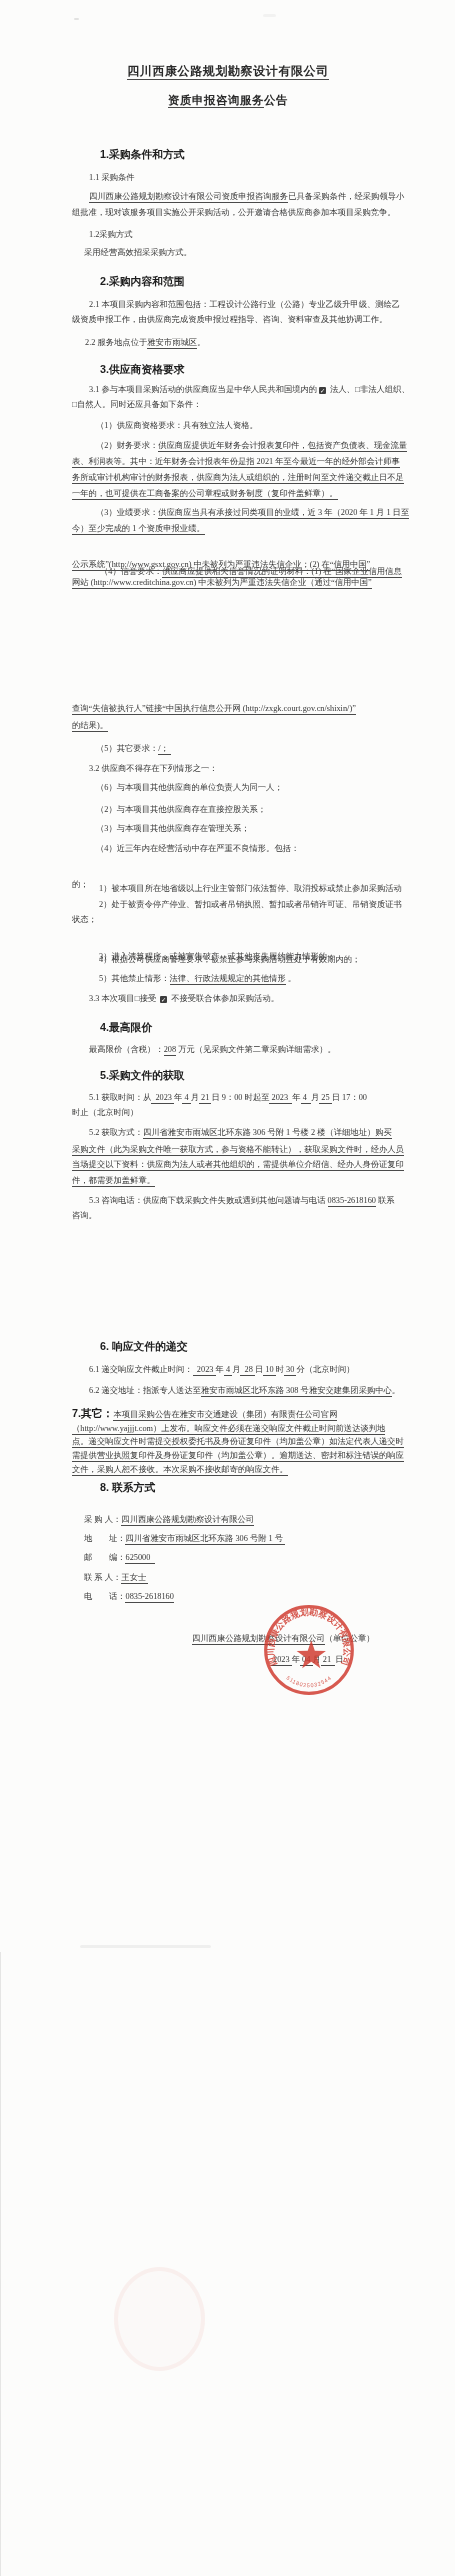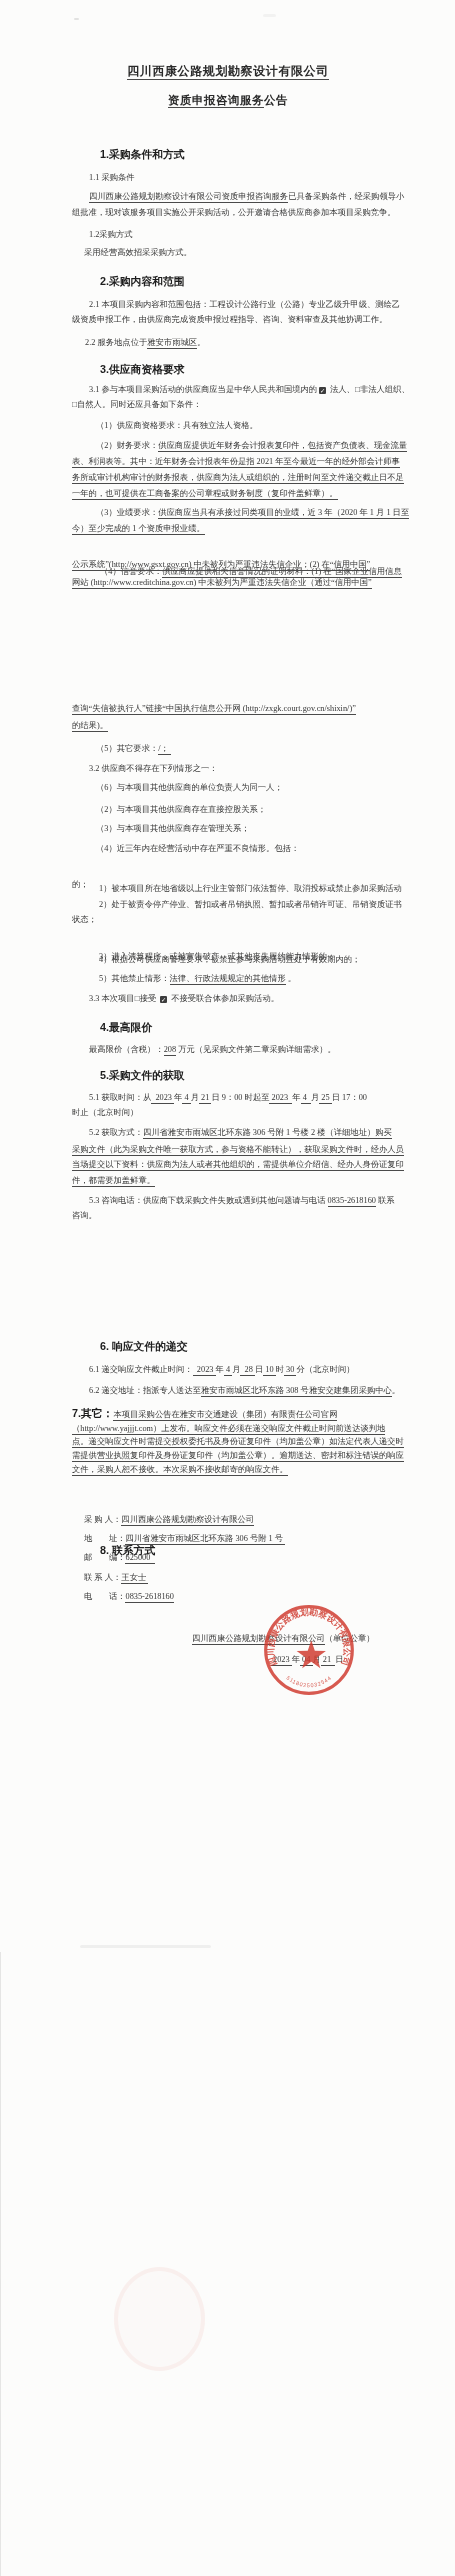--- a/index.html
+++ b/index.html
@@ -82,21 +82,21 @@
       <div class="line" style="left: 89px; top: 1196px;"><span>5.3 咨询电话：供应商下载采购文件失败或遇到其他问题请与电话 </span><span class="u">0835-2618160</span><span> 联系</span></div>
       <div class="line" style="left: 72px; top: 1211px;"><span>咨询。</span></div>
       <div class="line hd" style="left: 72px; top: 1339px;"><span>6. 响应文件的递交</span></div>
       <div class="line" style="left: 89px; top: 1365px;"><span>6.1 递交响应文件截止时间：</span><span class="u">&nbsp;&nbsp;2023&nbsp;</span><span>年</span><span class="u">&nbsp;4&nbsp;</span><span>月</span><span class="u">&nbsp;&nbsp;28&nbsp;</span><span>日</span><span class="u">&nbsp;10&nbsp;</span><span>时</span><span class="u">&nbsp;30&nbsp;</span><span>分（北京时间）</span></div>
       <div class="line" style="left: 89px; top: 1386px;"><span>6.2 递交地址：指派专人送达至</span><span class="u">雅安市雨城区北环东路 308 号雅安交建集团采购中心</span><span>。</span></div>
       <div class="line" style="left: 72px; top: 1406px;"><span class="hseg">7.其它：</span><span class="u">本项目采购公告在雅安市交通建设（集团）有限责任公司官网</span></div>
       <div class="line" style="left: 72px; top: 1424px;"><span class="u">（http://www.yajjjt.com）上发布。响应文件必须在递交响应文件截止时间前送达谈判地</span></div>
       <div class="line" style="left: 72px; top: 1437px;"><span class="u">点。递交响应文件时需提交授权委托书及身份证复印件（均加盖公章）如法定代表人递交时</span></div>
       <div class="line" style="left: 72px; top: 1451px;"><span class="u">需提供营业执照复印件及身份证复印件（均加盖公章）。逾期送达、密封和标注错误的响应</span></div>
       <div class="line" style="left: 72px; top: 1465px;"><span class="u">文件，采购人恕不接收。本次采购不接收邮寄的响应文件。</span></div>
-      <div class="line hd" style="left: 72px; top: 1543px;"><span>8. 联系方式</span></div>
+      <div class="line hd" style="left: 72px; top: 1480px;"><span>8. 联系方式</span></div>
       <div class="line" style="left: 84px; top: 1515px;"><span>采&nbsp;购&nbsp;人：</span><span class="u">四川西康公路规划勘察设计有限公司</span></div>
       <div class="line" style="left: 84px; top: 1534px;"><span>地　　址：</span><span class="u">四川省雅安市雨城区北环东路 306 号附 1 号&nbsp;</span></div>
       <div class="line" style="left: 84px; top: 1553px;"><span>邮　　编：</span><span class="u">625000&nbsp;&nbsp;</span></div>
       <div class="line" style="left: 84px; top: 1573px;"><span>联&nbsp;系&nbsp;人：</span><span class="u">王女士&nbsp;</span></div>
       <div class="line" style="left: 84px; top: 1592px;"><span>电　　话：</span><span class="u">0835-2618160</span></div>
       <div class="line" style="left: 192px; top: 1634px;"><span class="u">四川西康公路规划勘察设计有限公司</span><span>（单位公章）</span></div>
       <div class="line" style="left: 263px; top: 1655px; margin-left: 8px;"><span class="u">&nbsp;2023&nbsp;</span><span>年</span><span class="u">&nbsp;04&nbsp;</span><span>月</span><span class="u">&nbsp;21&nbsp;&nbsp;</span><span>日</span></div>
     </div>
 
   <svg class="stamp" viewBox="-100 -100 200 200" xmlns="http://www.w3.org/2000/svg">

